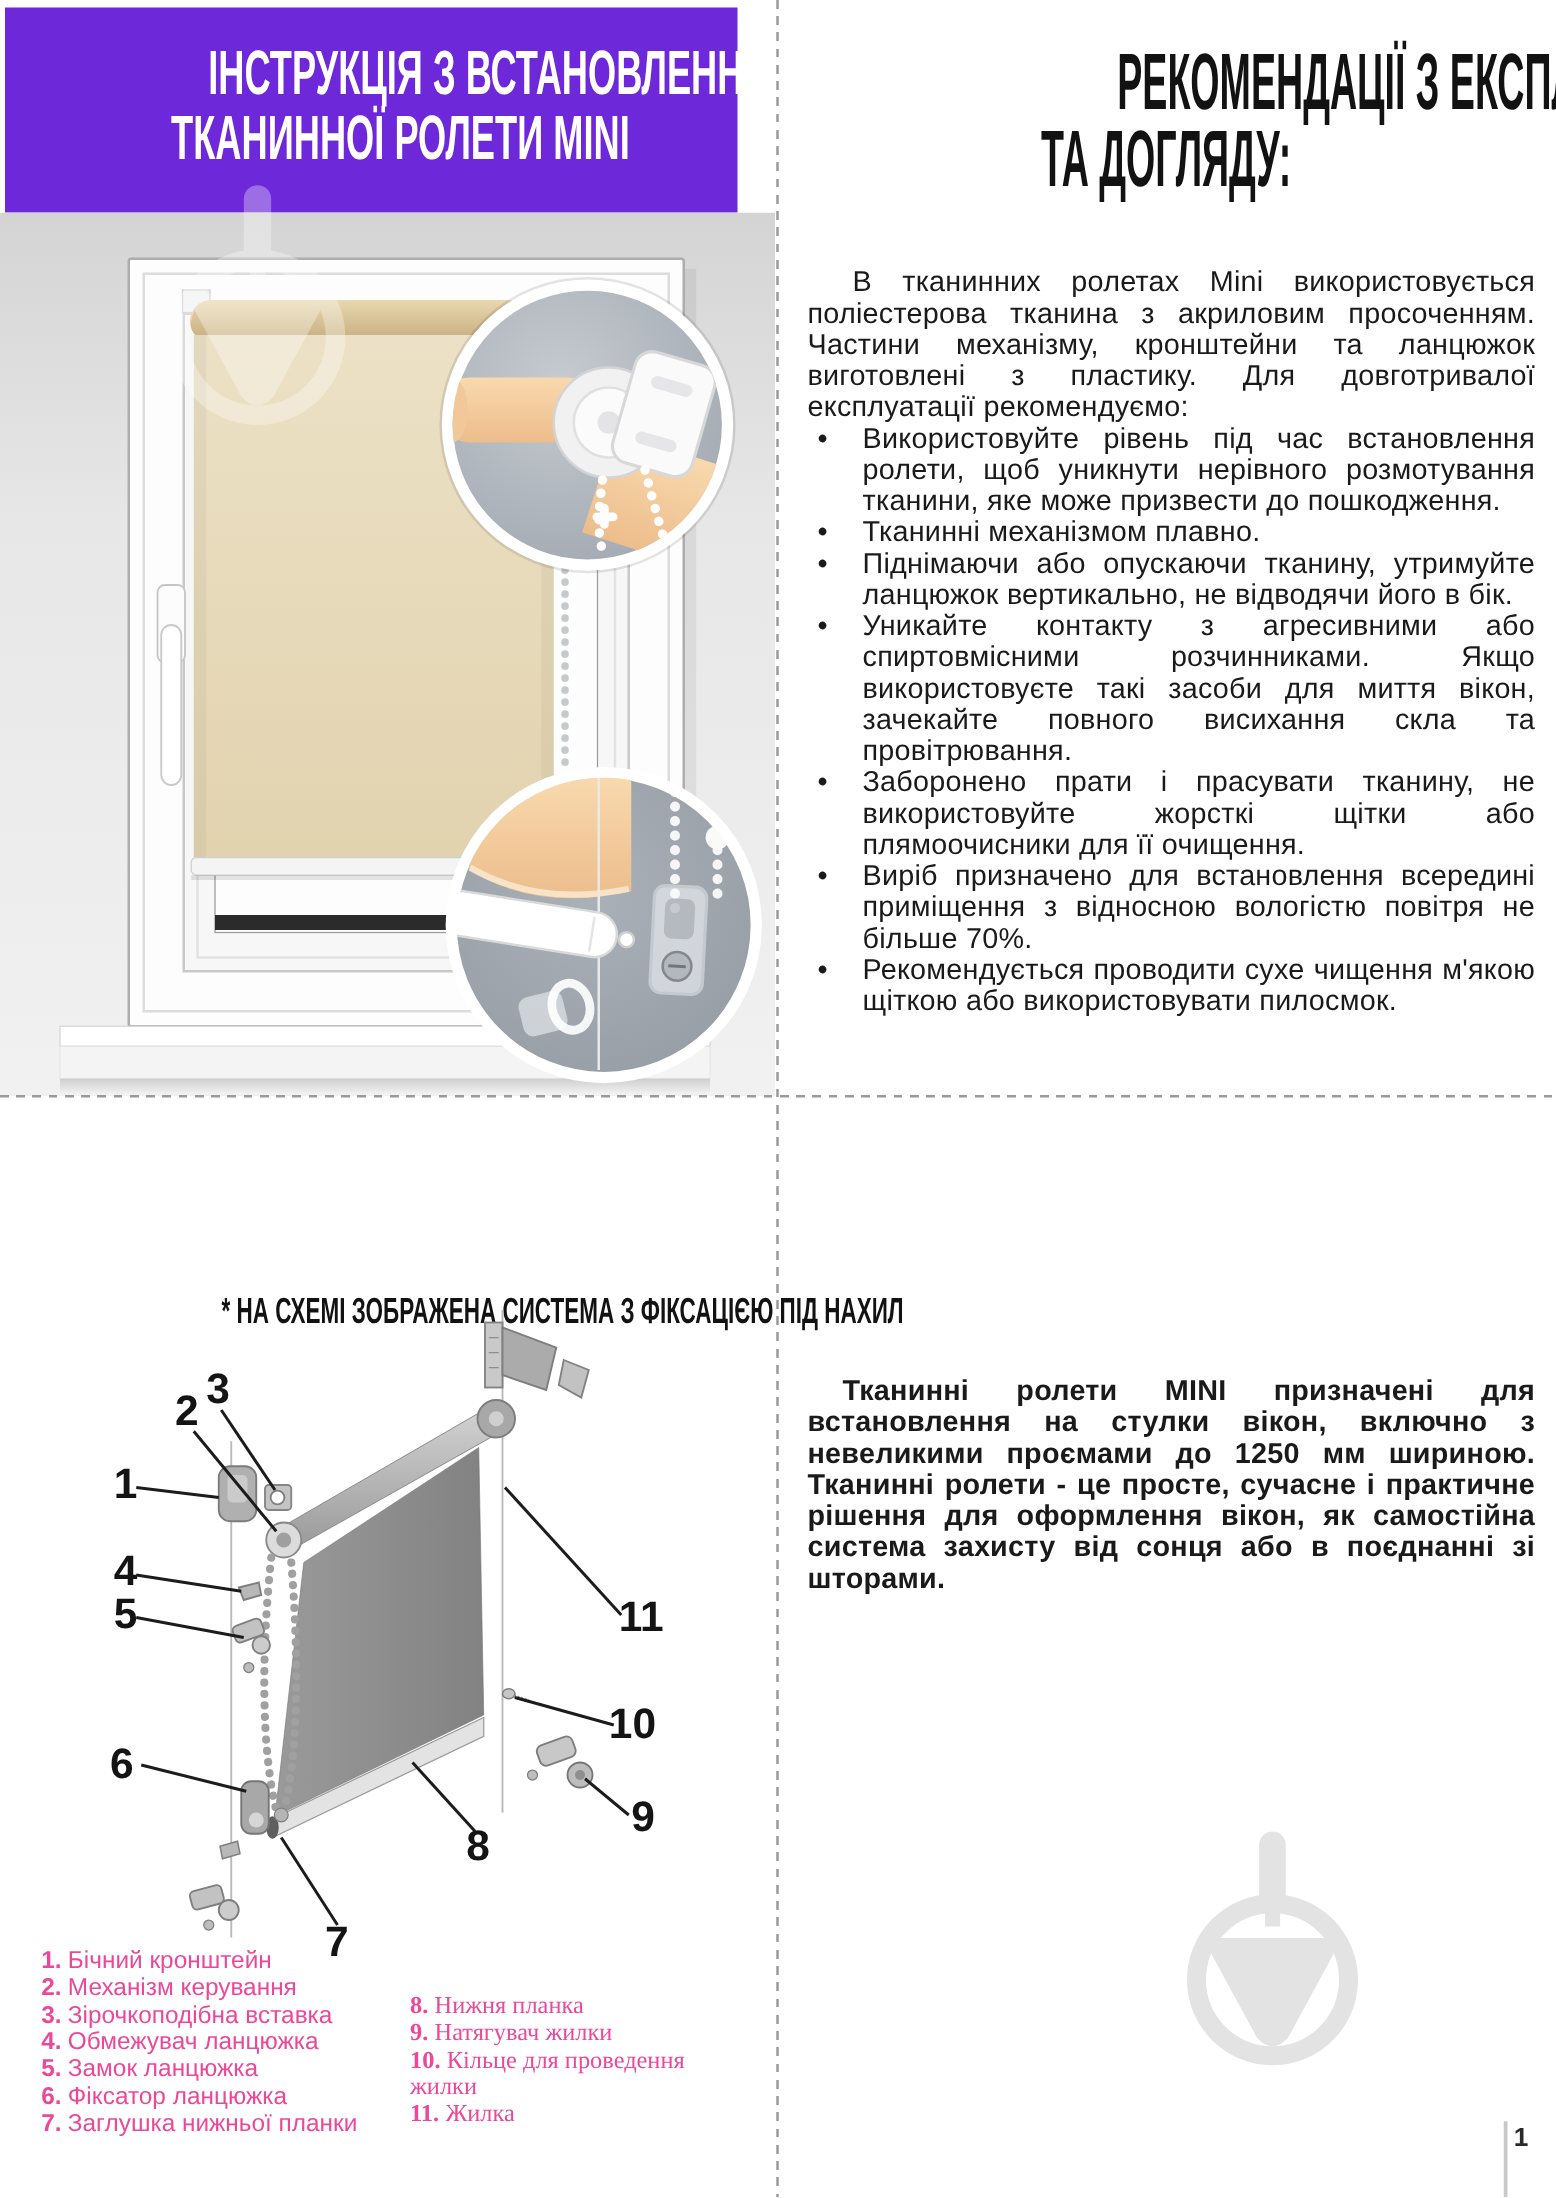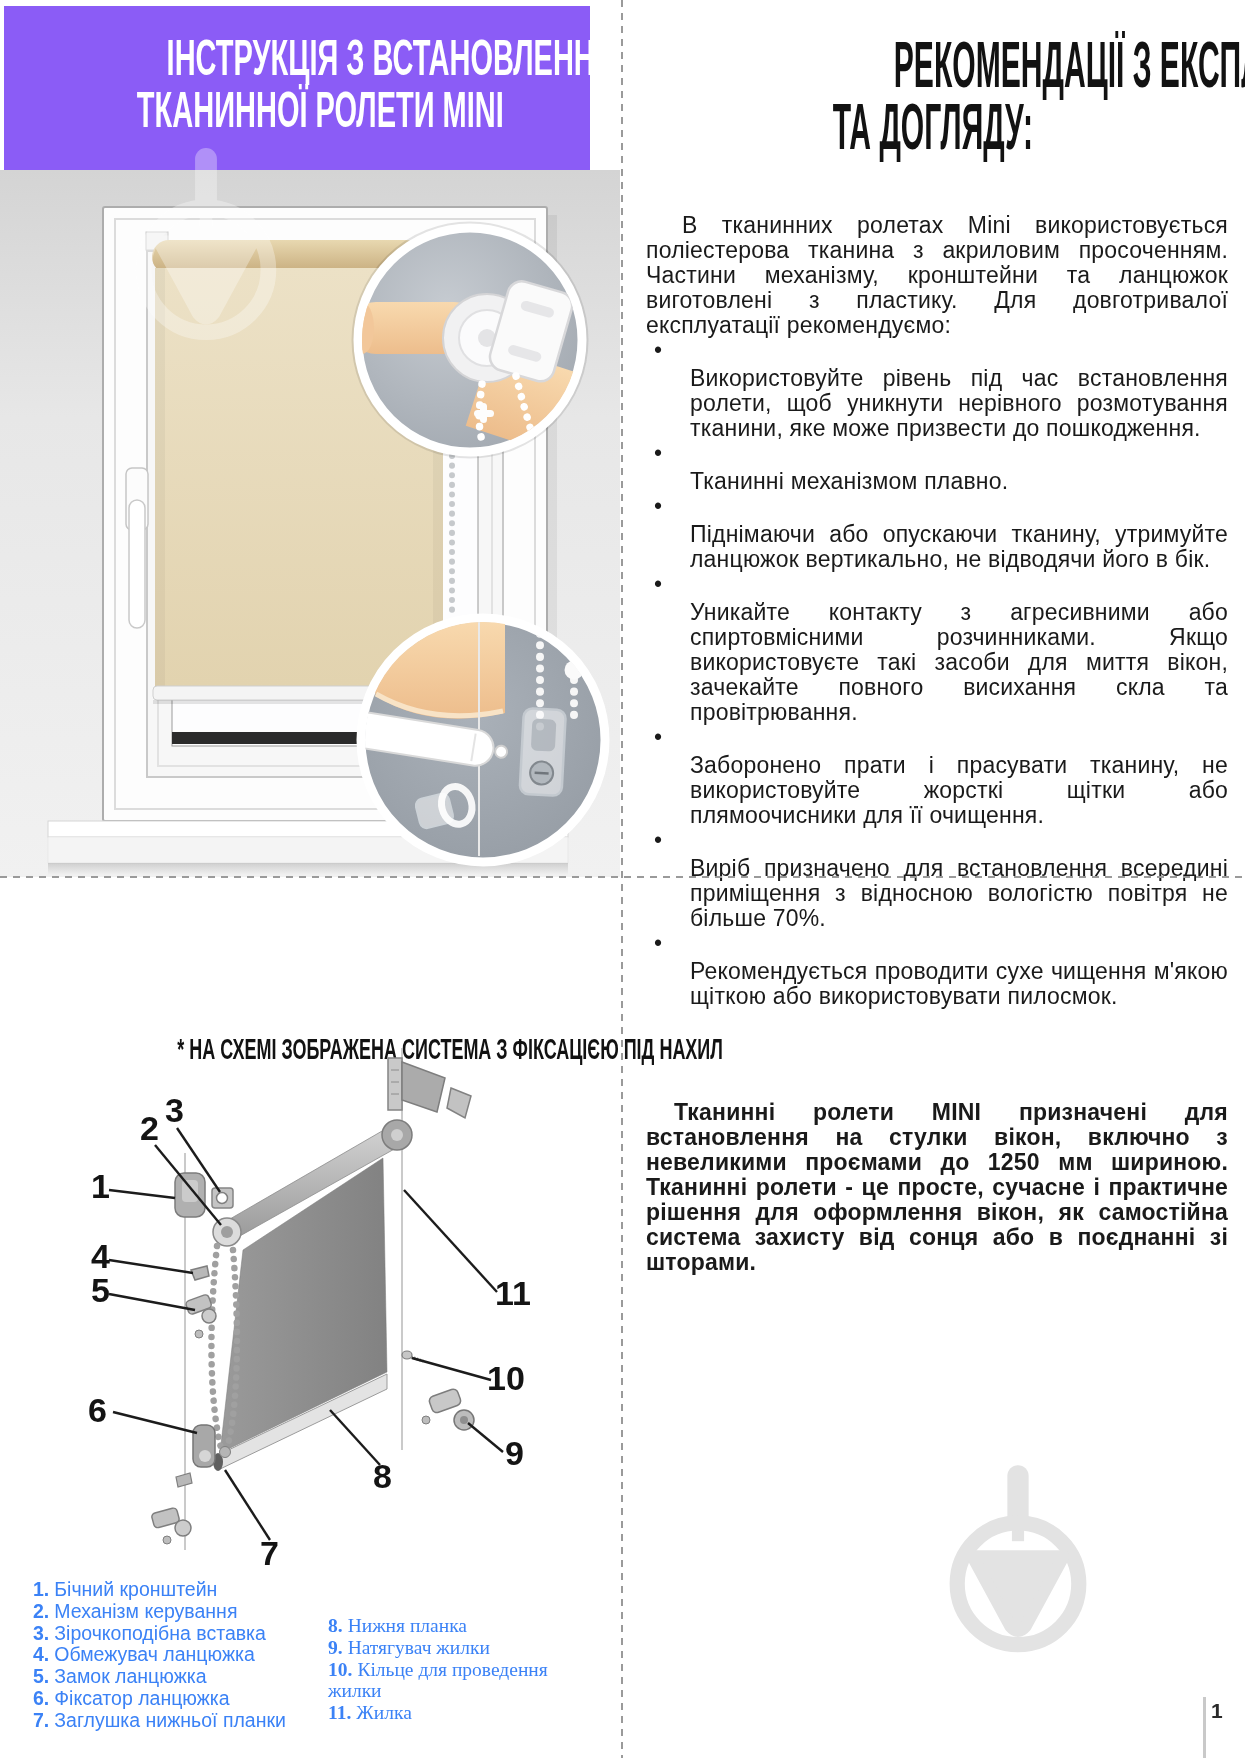--- a/index.html
+++ b/index.html
@@ -9,41 +9,41 @@
     overflow:hidden; font-family:"Liberation Sans","DejaVu Sans",sans-serif; color:#1a1a1a;
   }
   
   .vdash { position:absolute; left:621px; top:0; width:2px; height:1758px; z-index:5;
     background:repeating-linear-gradient(to bottom,#9a9a9a 0 7px,transparent 7px 13px); }
   .hdash { position:absolute; left:0; top:876px; width:1245px; height:2px; z-index:5;
     background:repeating-linear-gradient(to right,#9a9a9a 0 7px,transparent 7px 13px); }
   
   .cond { display:inline-block; white-space:nowrap; transform-origin:50% 50%; }
   .install-header {
-    position:absolute; left:4px; top:6px; width:586px; height:164px; background:#8b5cf6;
+    position:absolute; left:4px; top:6px; width:586px; height:164px; background:#6d28d9;
     text-align:center; padding-top:26px; z-index:1;
   }
   .install-header .line { display:block; font-weight:bold; font-size:50px; line-height:52px; color:#ffffff; }
   .blk-title { position:absolute; text-align:center; color:#121212; font-weight:bold; z-index:2; }
   .care-title   { left:622px; top:34px;  width:622px; font-size:64px; line-height:62px; }
   .purpose-title{ left:622px; top:912px; width:622px; font-size:64px; line-height:62px; }
   .overview-title { left:10px; top:893px; width:600px; font-size:56px; line-height:50px; }
   .overview-sub { left:10px; top:1029px; width:600px; font-size:29px; line-height:40px; }
   
   .body-text { position:absolute; font-size:23px; line-height:25px; letter-spacing:0.2px;
     text-align:justify; color:#1a1a1a; z-index:2; }
   .care-body { left:646px; top:176px; width:582px; }
   .care-intro { text-indent:36px;margin-top:37px; }
   ul.bullets { list-style:none; }
   ul.bullets li { display:flex; }
   ul.bullets .dot { width:44px; flex:none; padding-left:8px; }
-  ul.bullets .btxt { flex:1; text-align:justify;margin-top:28px; }
+  ul.bullets .btxt { flex:1; text-align:justify; }
   .purpose-body { left:646px; top:1100px; width:582px; text-indent:28px;font-weight:bold; }
   
-  .parts { position:absolute; font-size:19.5px; line-height:21.8px; color:#3b82f6; z-index:2;margin-top:21px; }
+  .parts { position:absolute; font-size:19.5px; line-height:21.8px; color:#ec4899; z-index:2; }
   .parts-left  { left:33px;  top:1558px; width:292px; }
   .parts-right { left:328px; top:1594px; width:238px;font-family:Liberation Serif, serif; }
   .parts .pnum { font-weight:bold; margin-right:5px; }
   
   .photo   { position:absolute; left:0;   top:170px;  width:620px; height:707px; z-index:1; }
   .wm-photo{ position:absolute; left:128px; top:148px; width:156px; height:203px; z-index:2; color:#ffffff; opacity:0.32; }
   .diagram { position:absolute; left:55px; top:1020px; width:510px; height:548px; z-index:2; }
   .wm-br   { position:absolute; left:942px; top:1465px; width:152px; height:198px; z-index:1; color:#e3e3e3; }
   .diagram text { font-family:"Liberation Sans","DejaVu Sans",sans-serif; font-weight:bold; font-size:34px; fill:#141414; }
   .leader { stroke:#1c1c1c; stroke-width:2.4; }

